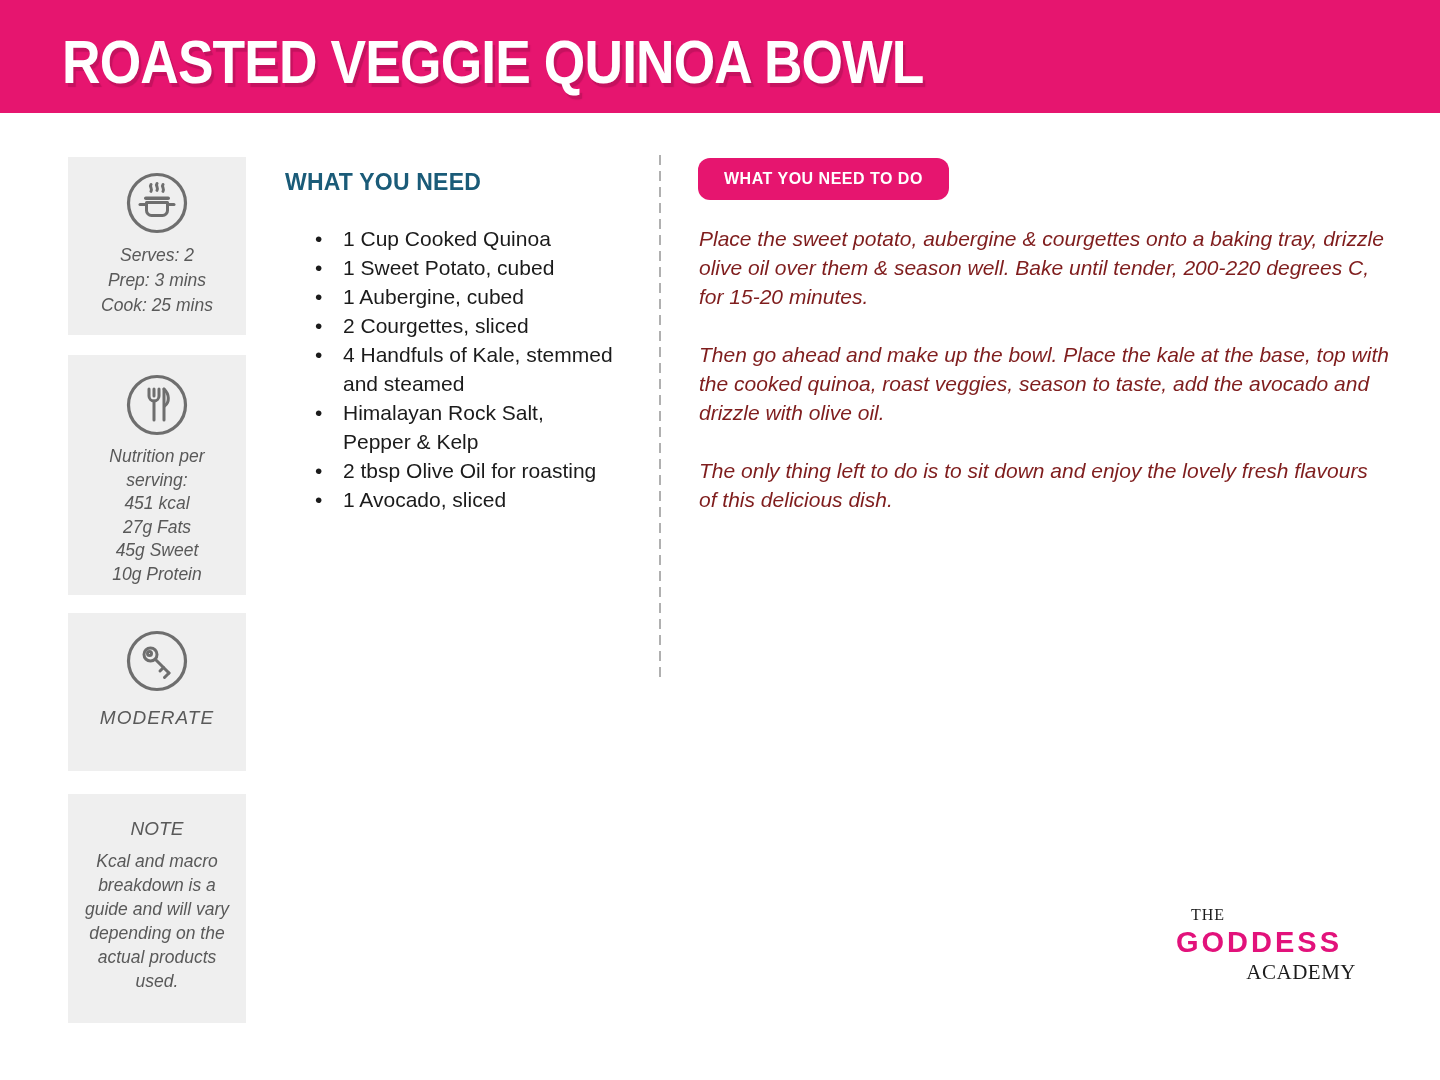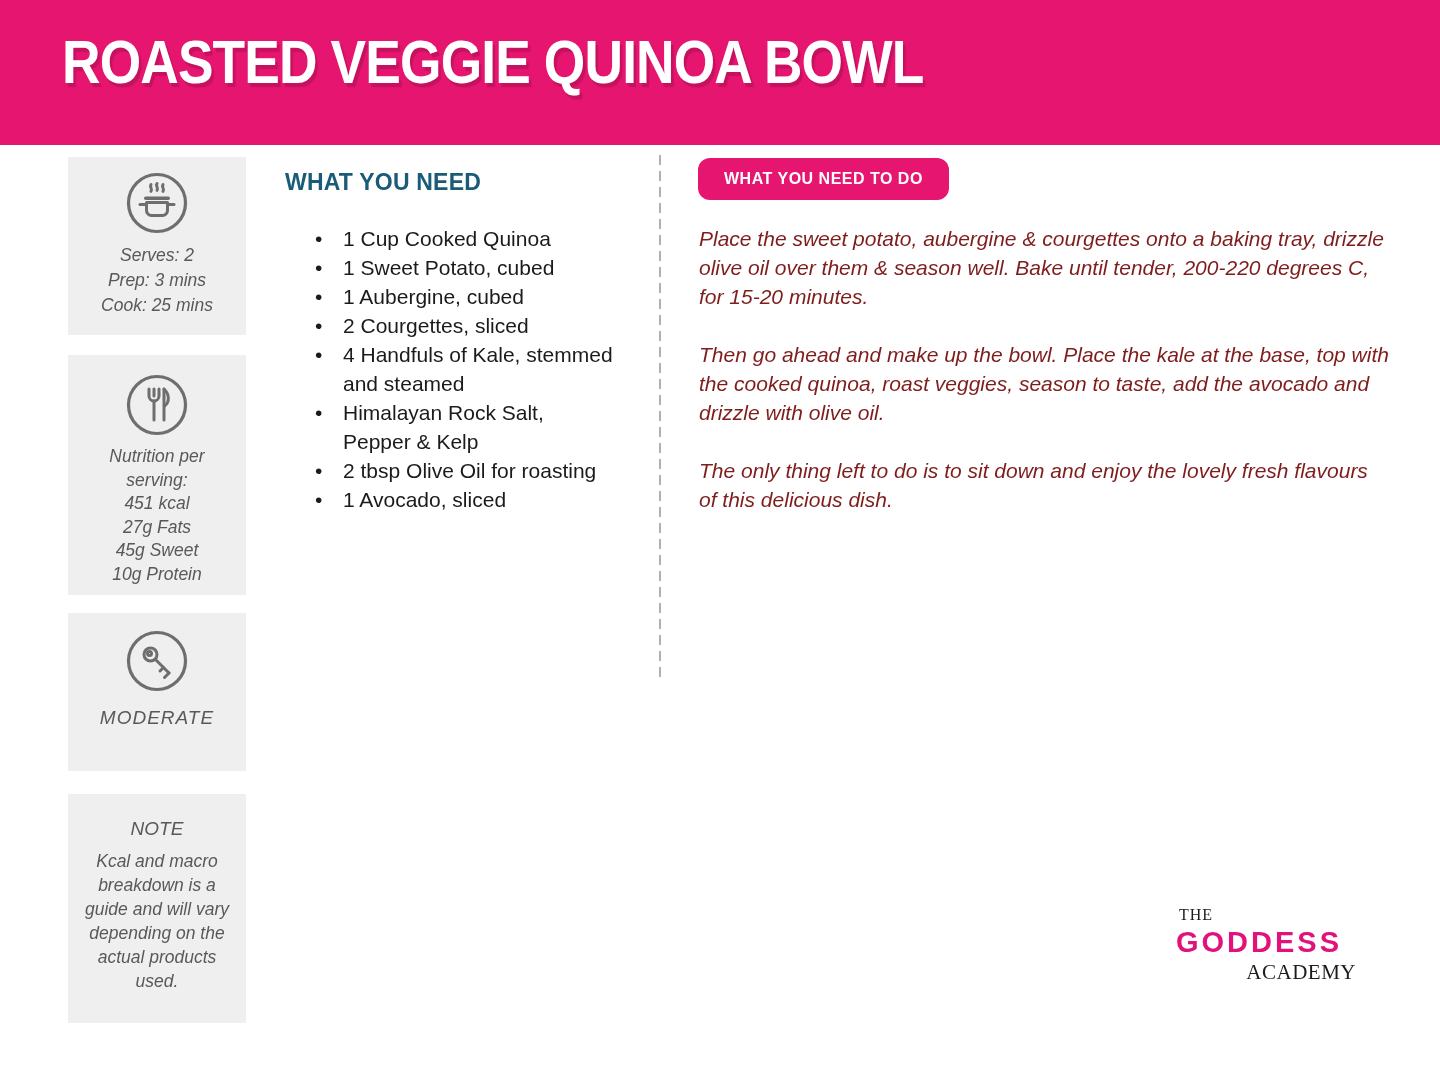--- a/index.html
+++ b/index.html
@@ -4,21 +4,21 @@
 <style>
   * { box-sizing: border-box; }
   html,body { margin:0; padding:0; background:#ffffff; }
   body {
     width:1440px; height:1080px; position:relative; overflow:hidden;
     font-family:"Liberation Sans", sans-serif;
   }
 
   
   .header {
-    position:absolute; top:0; left:0; width:1440px; height:145px;
+    position:absolute; top:0; left:0; width:1440px; height:113px;
     background:#E6156F;
   }
   .title {
     position:absolute; left:62px; top:26px;
     font-size:62px; font-weight:bold; color:#ffffff;
     letter-spacing:-1px; white-space:nowrap;
     transform:scaleX(0.86); transform-origin:left top;
     text-shadow:3px 4px 1px rgba(110,10,55,0.28);
   }
 
@@ -81,21 +81,21 @@
   .steps {
     position:absolute; left:699px; top:224px; width:692px;
     font-style:italic; font-size:21px; line-height:29px; color:#7f1d1d;
   }
   .steps p { margin:0 0 29px 0; }
 
   
   .logo { position:absolute; left:1176px; top:906px; width:180px; }
   .logo-the {
     font-family:"Liberation Serif", serif; font-size:16px; color:#1C1C1C;
-    letter-spacing:1px; margin-left:3px;
+    letter-spacing:1px; margin-left:15px;
   }
   .logo-goddess {
     color:#E2127B; font-weight:bold; font-size:29px; letter-spacing:3px;
     margin-top:2px; white-space:nowrap;
   }
   .logo-academy {
     font-family:"Liberation Serif", serif; font-size:21px; color:#1C1C1C;
     letter-spacing:0.5px; text-align:right; margin-top:1px;
   }
 

